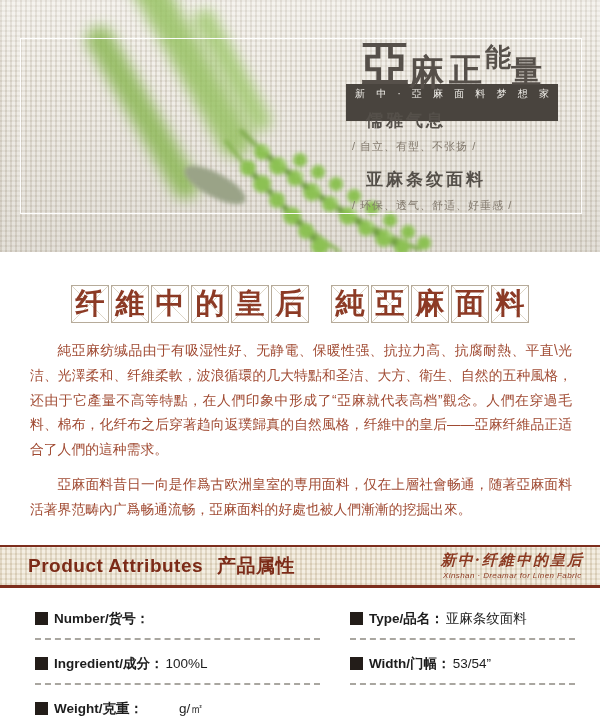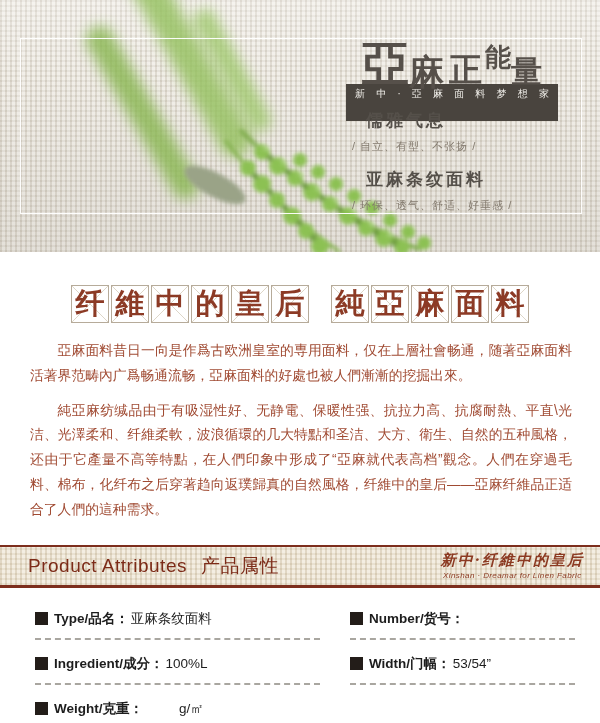--- a/index.html
+++ b/index.html
@@ -62,21 +62,21 @@
   
   .attr-band {
     margin-top:22px; height:43px; display:flex; justify-content:space-between; align-items:center;
     background-color:#ece2cd;
     background-image:
       repeating-linear-gradient(90deg, rgba(190,175,150,0.30) 0 2px, rgba(255,255,255,0.25) 2px 5px),
       repeating-linear-gradient(0deg, rgba(190,175,150,0.22) 0 2px, rgba(255,255,255,0.22) 2px 5px);
     border-top:2px solid #7d2e1d; border-bottom:3px solid #7d2e1d;
     padding:2px 16px 2px 28px;
   }
-  .attr-band-title { color:#7c2b18; font-weight:normal; font-size:19px; letter-spacing:0.5px;border-radius:6px; }
+  .attr-band-title { color:#7c2b18; font-weight:bold; font-size:19px; letter-spacing:0.5px;border-radius:6px; }
   .attr-band-title .zh { margin-left:14px; }
   .brand-script { text-align:center; color:#8c3a22; }
   .script-main { font-family:"DejaVu Serif", serif; font-style:italic; font-weight:bold; font-size:15px; letter-spacing:2px; }
   .script-sub { font-size:8px; letter-spacing:0.4px; margin-top:1px; font-style:italic; }
 
   
   .attr-rows { display:grid; grid-template-columns:285px 1fr; column-gap:30px; row-gap:15px; margin:22px 25px 0 35px; }
   .attr-item { display:flex; align-items:center; border-bottom:2px dashed #a9a6a0; padding-bottom:10px; }
   .attr-item.full { grid-column:1 / -1; }
   .sq { width:13px; height:13px; background:#231d19; margin-right:6px; flex:0 0 auto; }
@@ -196,47 +196,47 @@
     <div class="char-grid">
         <span class="grid-box">純</span>
         <span class="grid-box">亞</span>
         <span class="grid-box">麻</span>
         <span class="grid-box">面</span>
         <span class="grid-box">料</span>
       </div>
   </div>
 
   <div class="paragraphs">
+    <p>純亞麻纺缄品由于有吸湿性好、无静電、保暖性强、抗拉力高、抗腐耐熱、平直\光洁、光澤柔和、纤維柔軟，波浪循環的几大特點和圣洁、大方、衛生、自然的五种風格，还由于它產量不高等特點，在人們印象中形成了“亞麻就代表高档”觀念。人們在穿過毛料、棉布，化纤布之后穿著趋向返璞歸真的自然風格，纤維中的皇后——亞麻纤維品正适合了人們的這种需求。</p>
     <p>亞麻面料昔日一向是作爲古欧洲皇室的専用面料，仅在上層社會畅通，随著亞麻面料活著界范畴內广爲畅通流畅，亞麻面料的好處也被人們漸漸的挖掘出來。</p>
-    <p>純亞麻纺缄品由于有吸湿性好、无静電、保暖性强、抗拉力高、抗腐耐熱、平直\光洁、光澤柔和、纤維柔軟，波浪循環的几大特點和圣洁、大方、衛生、自然的五种風格，还由于它產量不高等特點，在人們印象中形成了“亞麻就代表高档”觀念。人們在穿過毛料、棉布，化纤布之后穿著趋向返璞歸真的自然風格，纤維中的皇后——亞麻纤維品正适合了人們的這种需求。</p>
   </div>
 
   <div class="attr-band">
     <div class="attr-band-title">
       <span class="en">Product Attributes</span><span class="zh">产品属性</span>
     </div>
     <div class="brand-script">
       <div class="script-main">新中·纤維中的皇后</div>
       <div class="script-sub">Xinshan · Dreamar for Linen Fabric</div>
     </div>
   </div>
 
   <div class="attr-rows">
     <div class="attr-item">
       <span class="sq"></span>
+      <span class="attr-label">Number/货号：</span>
+      <span class="attr-value"></span>
+    </div>
+    <div class="attr-item">
+      <span class="sq"></span>
       <span class="attr-label">Type/品名：</span>
       <span class="attr-value">亚麻条纹面料</span>
     </div>
     <div class="attr-item">
       <span class="sq"></span>
-      <span class="attr-label">Number/货号：</span>
-      <span class="attr-value"></span>
-    </div>
-    <div class="attr-item">
-      <span class="sq"></span>
       <span class="attr-label">Ingredient/成分：</span>
       <span class="attr-value">100%L</span>
     </div>
     <div class="attr-item">
       <span class="sq"></span>
       <span class="attr-label">Width/门幅：</span>
       <span class="attr-value">53/54”</span>
     </div>
     <div class="attr-item full">
       <span class="sq"></span>

